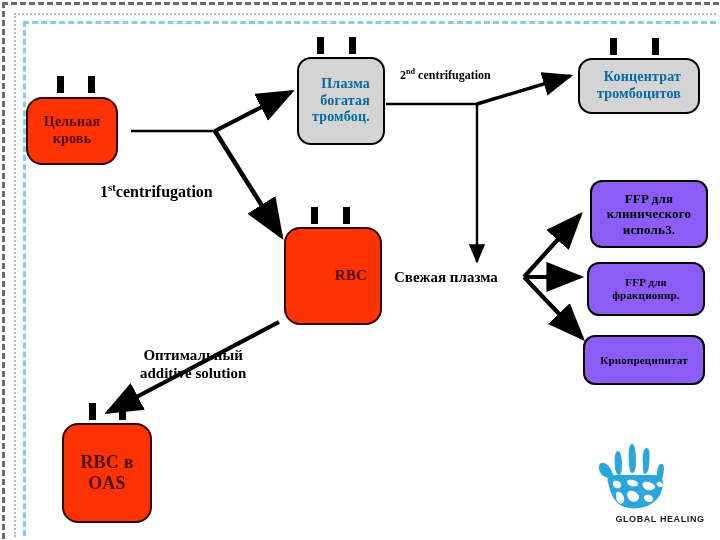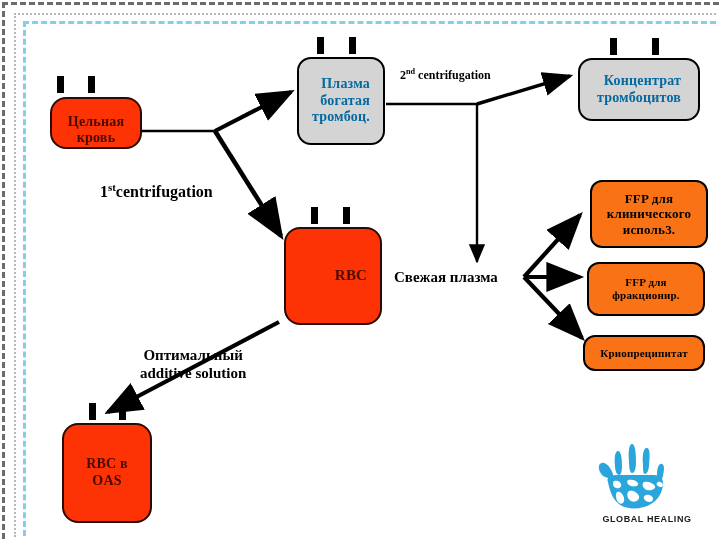--- a/index.html
+++ b/index.html
@@ -75,21 +75,21 @@
     color: #4a0b00;
   }
   .plainbag {
     background: #d4d4d4;
     border: 2px solid #000000;
     border-radius: 14px;
     color: #0369a1;
     text-align: right;
   }
   .boxgray {
-    background: #f97316;
+    background: #8b5cf6;
     border: 2px solid #000000;
     border-radius: 12px;
     color: #000000;
   }
   .tab {
     position: absolute;
     background: #000000;
     width: 7px;
     height: 17px;
   }
@@ -109,21 +109,21 @@
   }
 
   
   .logo-wrap {
     position: absolute;
     left: 584px; top: 438px;
     width: 130px; height: 96px;
   }
   .logo-text {
     position: absolute;
-    left: 9px; top: 76px;
+    left: 22px; top: 76px;
     width: 108px;
     font-family: "Liberation Sans", sans-serif;
     font-size: 9px;
     font-weight: bold;
     letter-spacing: .6px;
     color: #1a1a1a;
     text-align: center;
   }
 </style>
 </head>
@@ -157,67 +157,67 @@
 
     <path d="M477,104 L477,262" stroke="#000" stroke-width="2.4" fill="none" marker-end="url(#arr)"></path>
 
     <path d="M524,277 L580,215" stroke="#000" stroke-width="4.2" fill="none" marker-end="url(#arrS)"></path>
     <path d="M524,277 L580,277" stroke="#000" stroke-width="4.2" fill="none" marker-end="url(#arrS)"></path>
     <path d="M524,277 L582,338" stroke="#000" stroke-width="4.2" fill="none" marker-end="url(#arrS)"></path>
 
     <path d="M279,322 L108,412" stroke="#000" stroke-width="4.2" fill="none" marker-end="url(#arrS)"></path>
   </svg>
 
-  <div class="node bag" style="left:50px; top:97px; width:92px; height:52px; font-size:14px;align-items:flex-end;">
+  <div class="node bag" style="left:26px; top:97px; width:92px; height:68px; font-size:14px;">
     <span style="white-space:pre-line;">Цельная
 кровь</span>
   </div>
   <div class="tab" style="left:57px; top:76px;"></div>
   <div class="tab" style="left:88px; top:76px;"></div>
 
   <div class="node plainbag" style="left:297px; top:57px; width:88px; height:88px; font-size:14px;">
     <span style="white-space:pre-line;">Плазма
 богатая
 тромбоц.</span>
   </div>
   <div class="tab" style="left:317px; top:37px;"></div>
   <div class="tab" style="left:349px; top:37px;"></div>
 
-  <div class="node plainbag" style="left:578px; top:58px; width:122px; height:63px; font-size:14px;">
+  <div class="node plainbag" style="left:578px; top:58px; width:122px; height:56px; font-size:14px;">
     <span style="white-space:pre-line;">Концентрат
 тромбоцитов</span>
   </div>
   <div class="tab" style="left:610px; top:38px;"></div>
   <div class="tab" style="left:652px; top:38px;"></div>
 
   <div class="node bag" style="left:284px; top:227px; width:98px; height:98px; font-size:15px;">
     <span style="white-space:pre-line;margin-left:36px;">RBC</span>
   </div>
   <div class="tab" style="left:311px; top:207px;"></div>
   <div class="tab" style="left:343px; top:207px;"></div>
 
-  <div class="node bag" style="left:62px; top:423px; width:90px; height:100px; font-size:14px;">
+  <div class="node bag" style="left:62px; top:423px; width:90px; height:100px; font-size:18px;">
     <span style="white-space:pre-line;">RBC  в
 OAS</span>
   </div>
   <div class="tab" style="left:89px; top:403px;"></div>
   <div class="tab" style="left:119px; top:403px;"></div>
 
   <div class="node boxgray" style="left:590px; top:180px; width:118px; height:68px; font-size:13px;">
     <span style="white-space:pre-line;">FFP для
 клинического
 исполь3.</span>
   </div>
 
   <div class="node boxgray" style="left:587px; top:262px; width:118px; height:54px; font-size:11px;">
     <span style="white-space:pre-line;">FFP для
 фракционир.</span>
   </div>
 
-  <div class="node boxgray" style="left:583px; top:335px; width:122px; height:36px; font-size:11px;">
+  <div class="node boxgray" style="left:583px; top:335px; width:122px; height:50px; font-size:11px;">
     <span style="white-space:pre-line;">Криопреципитат</span>
   </div>
 
   <div class="flabel" style="left:100px; top:181px; font-size:16px;">
     <span>1</span><sup>st</sup><span>centrifugation</span>
   </div>
 
   <div class="flabel" style="left:400px; top:67px; font-size:12px;">
     <span>2</span><sup>nd</sup><span> centrifugation</span>
   </div>

